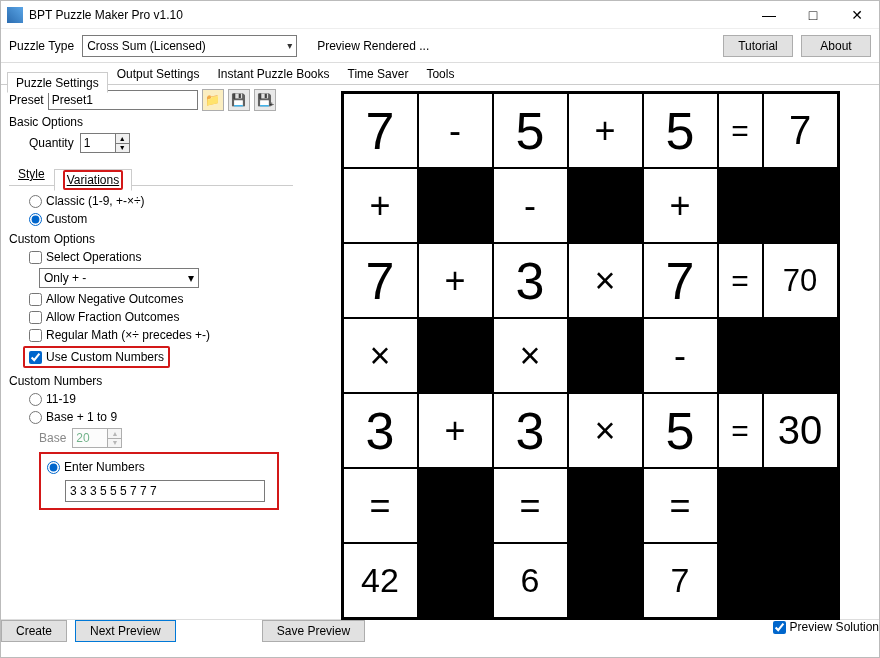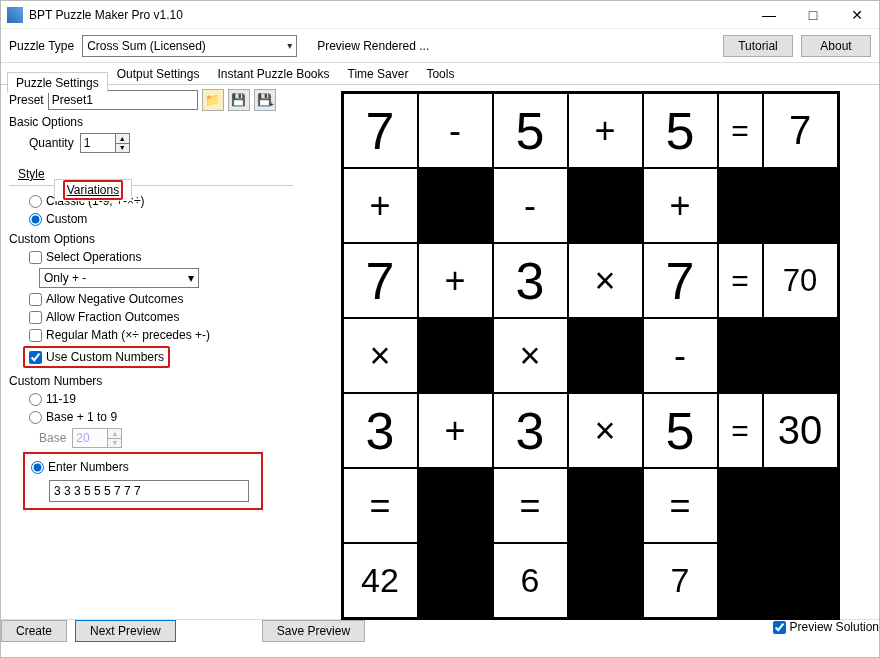--- a/index.html
+++ b/index.html
@@ -43,29 +43,29 @@
   .spinner input { border: none; width: 34px; height: 18px; font-size: 12px; padding: 0 3px; outline: none; }
   .spinner .sbtns { display: flex; flex-direction: column; width: 14px; }
   .spinner .sbtns div { flex: 1; border-left: 1px solid #7a7a7a; display: flex; align-items: center; justify-content: center; font-size: 7px; cursor: pointer; background: #f0f0f0; }
   .spinner .sbtns div:first-child { border-bottom: 1px solid #7a7a7a; }
 
   input[type=radio], input[type=checkbox] { margin: 0 4px 0 0; accent-color: #0066cc; }
   label.rc { display: flex; align-items: center; font-size: 12px; cursor: pointer; }
 
   .subtabs { display: flex; border-bottom: 1px solid #ccc; margin: 4px 0 8px 0; text-decoration: underline; }
   .subtab { padding: 3px 8px; font-size: 12px; border: 1px solid transparent; border-bottom: none; cursor: pointer; }
-  .subtab.active { border-color: #ccc; background: #fff; position: relative; top: 16px; border-bottom: 1px solid #fff; }
+  .subtab.active { border-color: #ccc; background: #fff; position: relative; top: 6px; border-bottom: 1px solid #fff; }
 
   .smallcombo { border: 1px solid #7a7a7a; height: 20px; width: 160px; display: flex; align-items: center; justify-content: space-between; padding: 0 4px; font-size: 12px; cursor: pointer; background: #fff; }
 
   .hl { border: 2px solid #d31818; padding: 1px 2px; border-radius: 2px; }
   .hl-block { border: 2px solid #d31818; padding: 6px; margin-top: 4px; }
   .dim { color: #888; }
   .dim .spinner { opacity: 0.6; }
-  .dim .spinner input { color: #8b5cf6; }
+  .dim .spinner input { color: #15803d; }
 
   .entertxt { border: 1px solid #7a7a7a; height: 22px; width: 200px; font-size: 12px; padding: 0 4px; }
 
   
   .grid { display: grid; grid-template-columns: repeat(7, 75px); grid-template-rows: repeat(7, 75px); border: 2px solid #000; font-family: Arial, sans-serif; }
   .cell { display: flex; align-items: center; justify-content: center; border: 0.5px solid #000; font-size: 52px; font-weight: 400; color: #000; background: #fff; }
   .blk { background: #000; }
   .sym { font-size: 36px; }
 
   
@@ -215,21 +215,21 @@
       <label>Base</label>
       <div class="spinner">
         <input disabled="" value="20" style="">
         <div class="sbtns">
           <div>▲</div>
           <div>▼</div>
         </div>
       </div>
     </div>
 
-    <div class="hl-block" style="margin-left:14px; width:240px;">
+    <div class="hl-block" style="margin-left:30px; width:240px;">
       <div class="row" style="margin-bottom:6px;">
         <label class="rc">
           <input type="radio" name="cnmode" checked="" style="">
           <span>Enter Numbers</span>
         </label>
       </div>
       <input class="entertxt" style="margin-left: 18px;" value="3 3 3 5 5 5 7 7 7">
     </div>
 
   </div>

